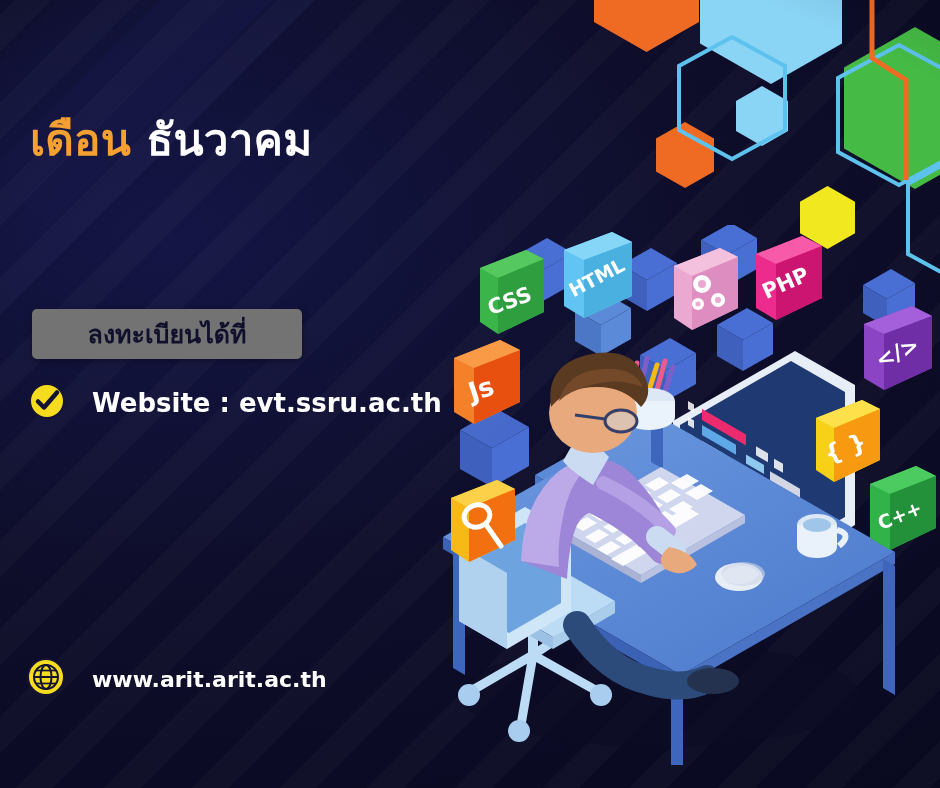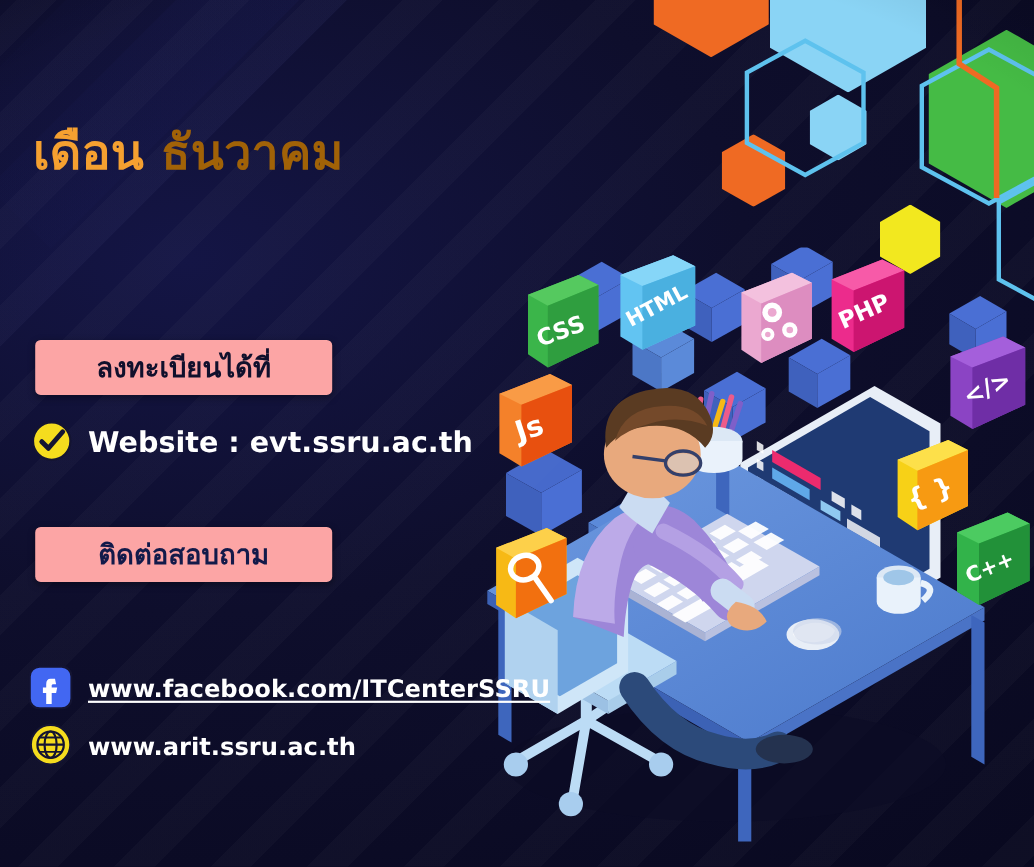--- a/index.html
+++ b/index.html
@@ -32,34 +32,34 @@
   .hex{position:absolute;clip-path:polygon(50% 0%,100% 25%,100% 75%,50% 100%,0% 75%,0% 25%);}
   .hexring{position:absolute;}
   .hexring svg{display:block;overflow:visible;}
 
   
   .headline{position:absolute;left:30px;top:112px;width:680px;z-index:20;}
   .hl-line{font-size:44px;font-weight:700;line-height:1.28;letter-spacing:.2px;
     white-space:nowrap;}
   .hl-1{color:#f5a030;}
   .hl-2{color:#f5a030;}
-  .hl-2 .hl-blue{color:#a16207;}
+  .hl-2 .hl-blue{color:#ffffff;}
 
   
   .pill{position:absolute;z-index:22;display:flex;align-items:center;justify-content:center;
-    background:#fca5a5;border-radius:5px;box-shadow:0 2px 7px rgba(0,0,0,.35);}
+    background:#737373;border-radius:5px;box-shadow:0 2px 7px rgba(0,0,0,.35);}
   .pill span{font-size:25px;font-weight:700;line-height:1;}
   #pill-register{left:32px;top:309px;width:270px;height:50px;}
   #pill-register span{color:#10102c;}
   #pill-contact{left:32px;top:479px;width:270px;height:50px;}
   #pill-contact span{color:#121a4a;}
 
   
   .row{position:absolute;z-index:22;display:flex;align-items:center;gap:14px;}
-  .row .txt{color:#ffffff;font-weight:700;white-space:nowrap;}
+  .row .txt{color:#ffffff;font-weight:700;white-space:nowrap;margin-left:12px;}
   #row-website{left:28px;top:382px;}
   #row-website .txt{font-size:26px;}
   #row-phone{left:28px;top:553px;}
   #row-phone .txt{font-size:23px;}
   #row-facebook{left:26px;top:605px;}
   #row-facebook .txt{font-size:22px;text-decoration:underline;text-underline-offset:3px;
     text-decoration-thickness:2px;}
   #row-web{left:26px;top:657px;}
   #row-web .txt{font-size:22px;}
 
@@ -438,42 +438,30 @@
   <div class="row" id="row-website">
     <span class="ic">
       <svg width="38" height="38" viewBox="0 0 38 38">
         <circle cx="19" cy="19" r="17" fill="#f5dc1e" stroke="#141432" stroke-width="2"></circle>
         <path d="M10 19.5 l6 6 l13 -15" fill="none" stroke="#141432" stroke-width="4.5" stroke-linecap="round" stroke-linejoin="round"></path>
       </svg>
     </span>
     <span class="txt">Website : evt.ssru.ac.th</span>
   </div>
 
-  <div class="pill" id="pill-contact">
-    <span>ติดต่อสอบถาม</span>
-  </div>
-
-
-  <div class="row" id="row-facebook">
-    <span class="ic">
-      <svg width="40" height="40" viewBox="0 0 40 40">
-        <rect x="1" y="1" width="38" height="38" rx="9" fill="#4267f2" stroke="#141432" stroke-width="2"></rect>
-        <path d="M24 12 h-4 q-4 0 -4 5 v3 h-3 v5 h3 v10 h5 v-10 h4 l1 -5 h-5 v-2 q0 -1 1.5 -1 H25z" fill="#ffffff"></path>
-      </svg>
-    </span>
-    <span class="txt">www.facebook.com/ITCenterSSRU</span>
-  </div>
+
+
 
   <div class="row" id="row-web">
     <span class="ic">
       <svg width="40" height="40" viewBox="0 0 40 40">
         <circle cx="20" cy="20" r="18" fill="#f5dc1e" stroke="#141432" stroke-width="2"></circle>
         <circle cx="20" cy="20" r="12" fill="none" stroke="#141432" stroke-width="2"></circle>
         <ellipse cx="20" cy="20" rx="5.5" ry="12" fill="none" stroke="#141432" stroke-width="2"></ellipse>
         <line x1="8" y1="20" x2="32" y2="20" stroke="#141432" stroke-width="2"></line>
         <line x1="10" y1="13.5" x2="30" y2="13.5" stroke="#141432" stroke-width="1.7"></line>
         <line x1="10" y1="26.5" x2="30" y2="26.5" stroke="#141432" stroke-width="1.7"></line>
       </svg>
     </span>
-    <span class="txt">www.arit.ssru.ac.th</span>
+    <span class="txt">www.arit.arit.ac.th</span>
   </div>
 
 </div>
 
 </body></html>

